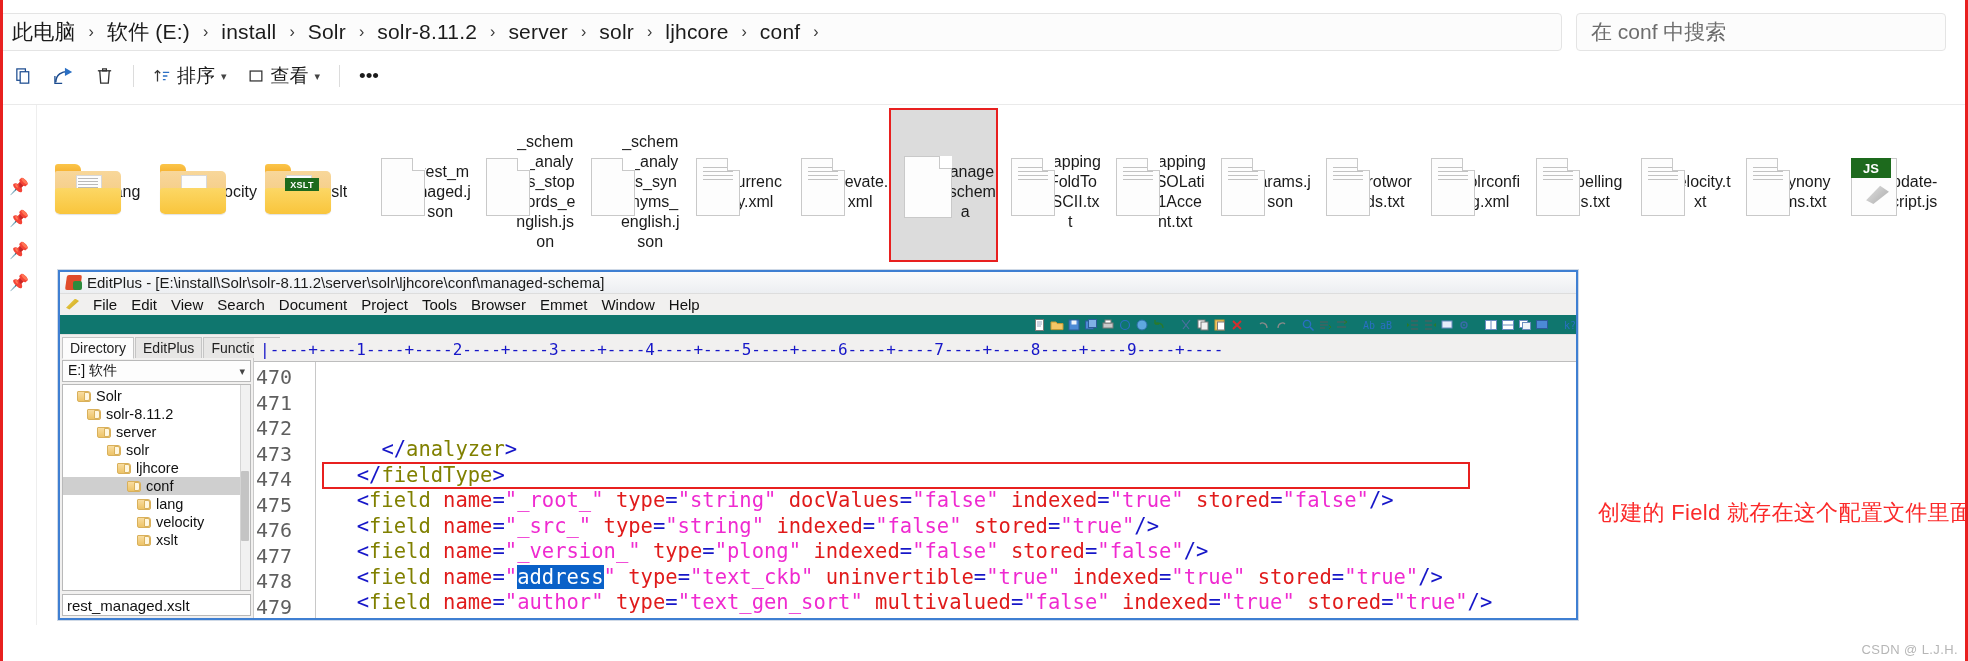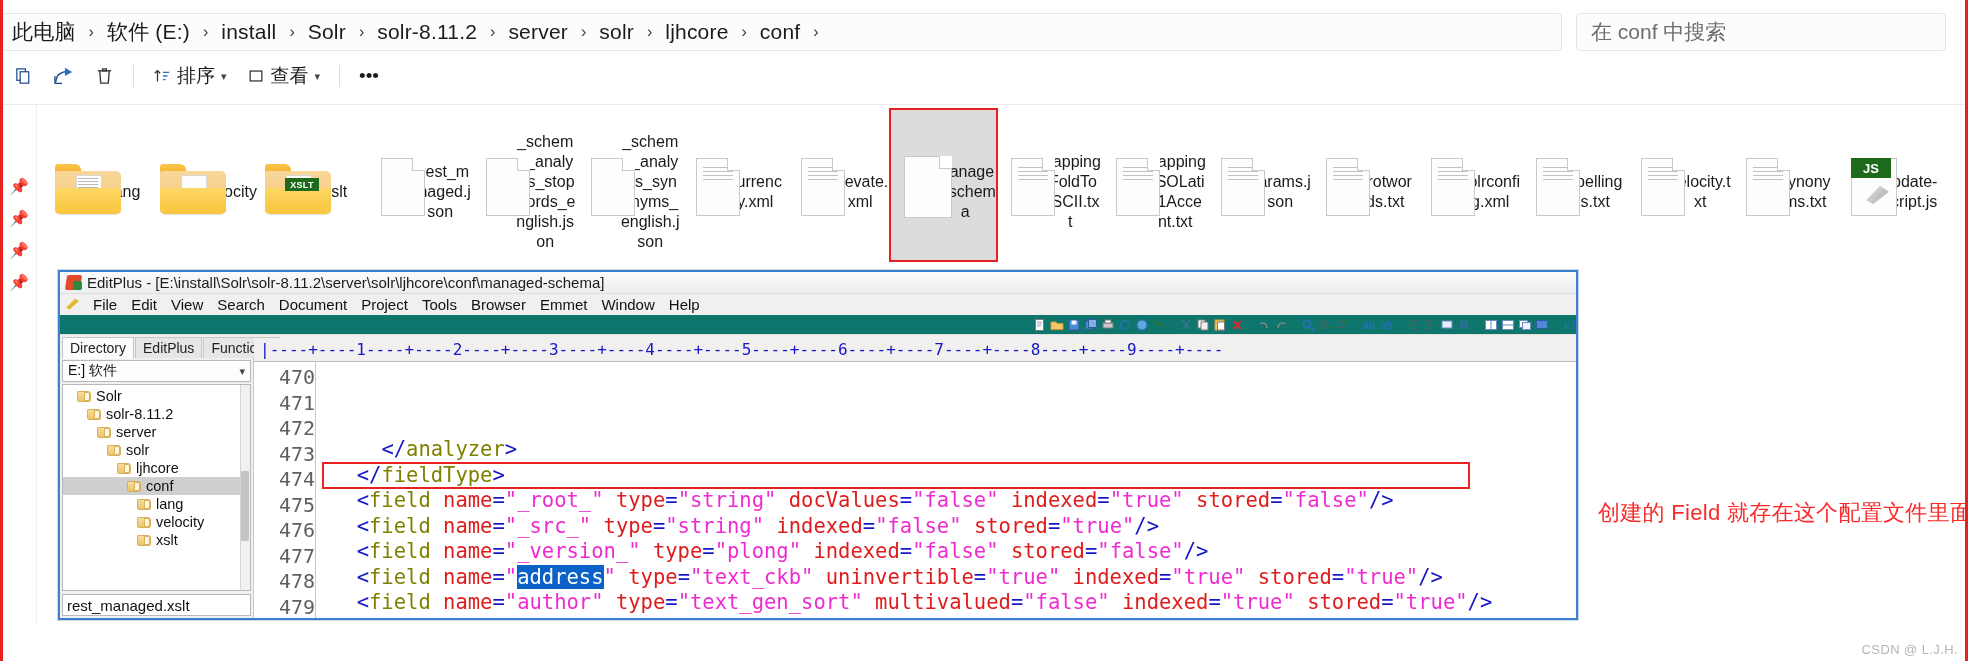--- a/index.html
+++ b/index.html
@@ -210,21 +210,21 @@
   .ruler {
     height:24px; background:#f1f0ef; border-bottom:1px solid #bdbdbd;
     display:flex; align-items:center; overflow:hidden;
     font-family:"DejaVu Sans Mono", monospace; font-size:16px; color:#1616c8;
     white-space:pre; padding-left:6px; letter-spacing:0px;
   }
   .code-area { flex:1; display:flex; background:#fff; position:relative; overflow:hidden; }
   .gutter {
     width:62px; background:#ffffff; border-right:1px solid #c8c8c8;
     font-family:"DejaVu Sans Mono", monospace; font-size:20px; color:#5f5f5f;
-    padding-top:3px; text-align:right; padding-right:0; flex:0 0 62px;
+    padding-top:3px; text-align:right; padding-right:23px; flex:0 0 62px;
   }
   .gutter div { height:25.5px; line-height:25.5px; }
   .code {
     flex:1; padding:3px 0 0 16px; position:relative;
     font-family:"DejaVu Sans Mono", monospace; font-size:20.5px;
     white-space:pre; color:#111;
   }
   .code .ln { height:25.5px; line-height:25.5px; white-space:pre; }
   .tag   { color:#808000; }
   .brk   { color:#1616c8; }

